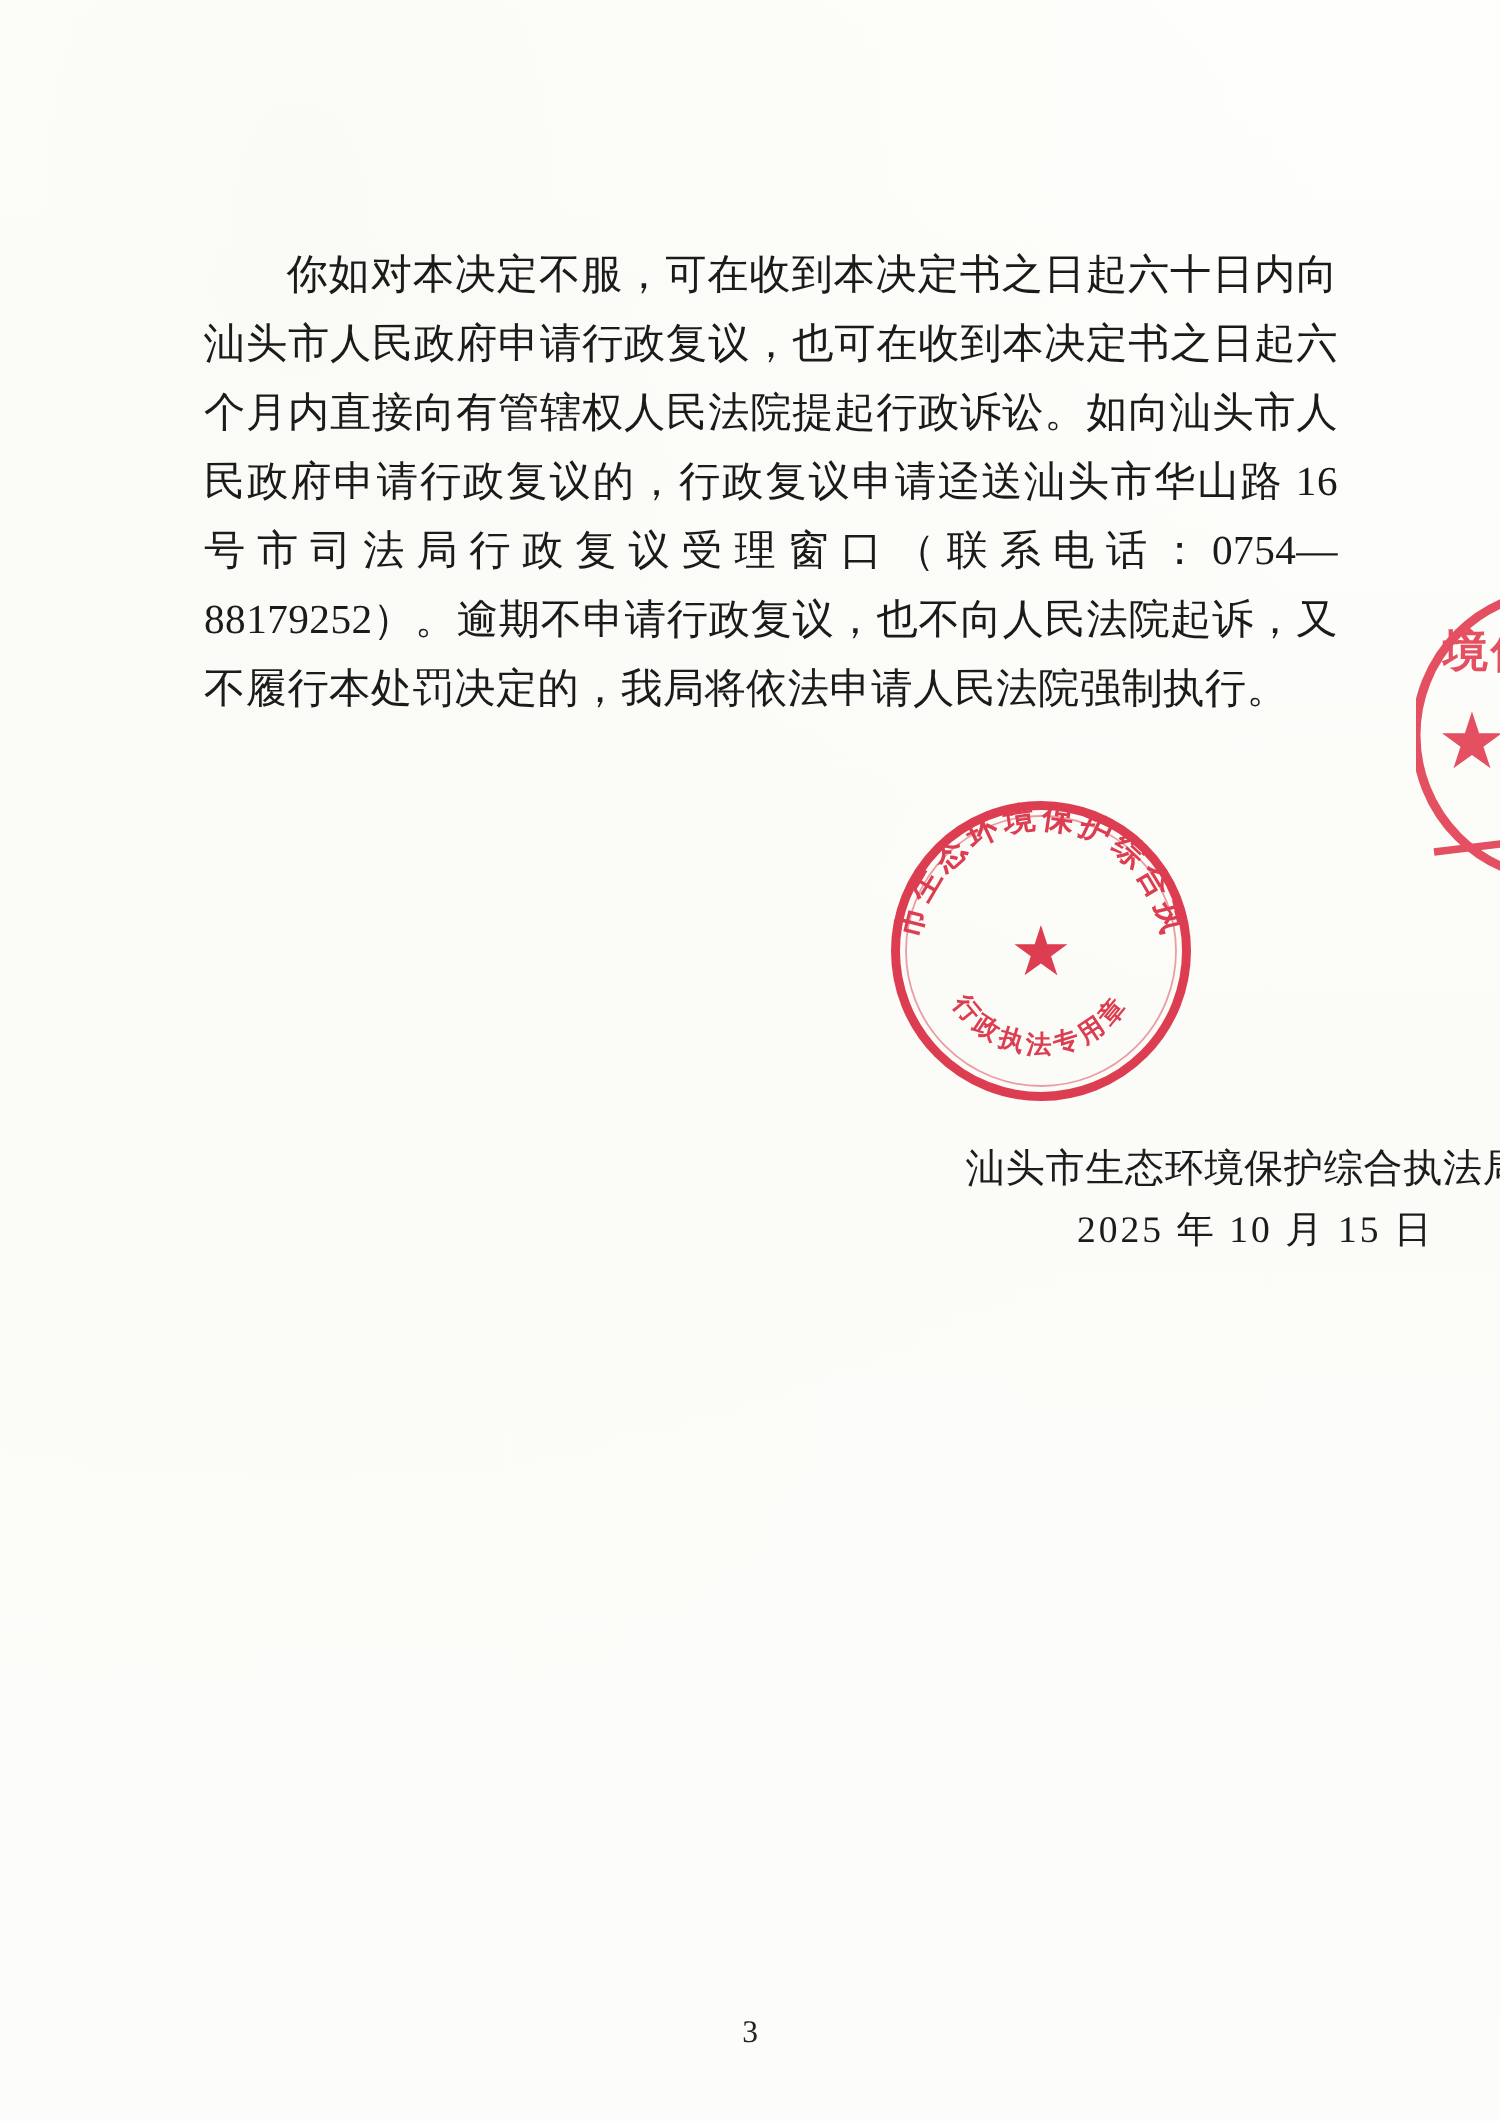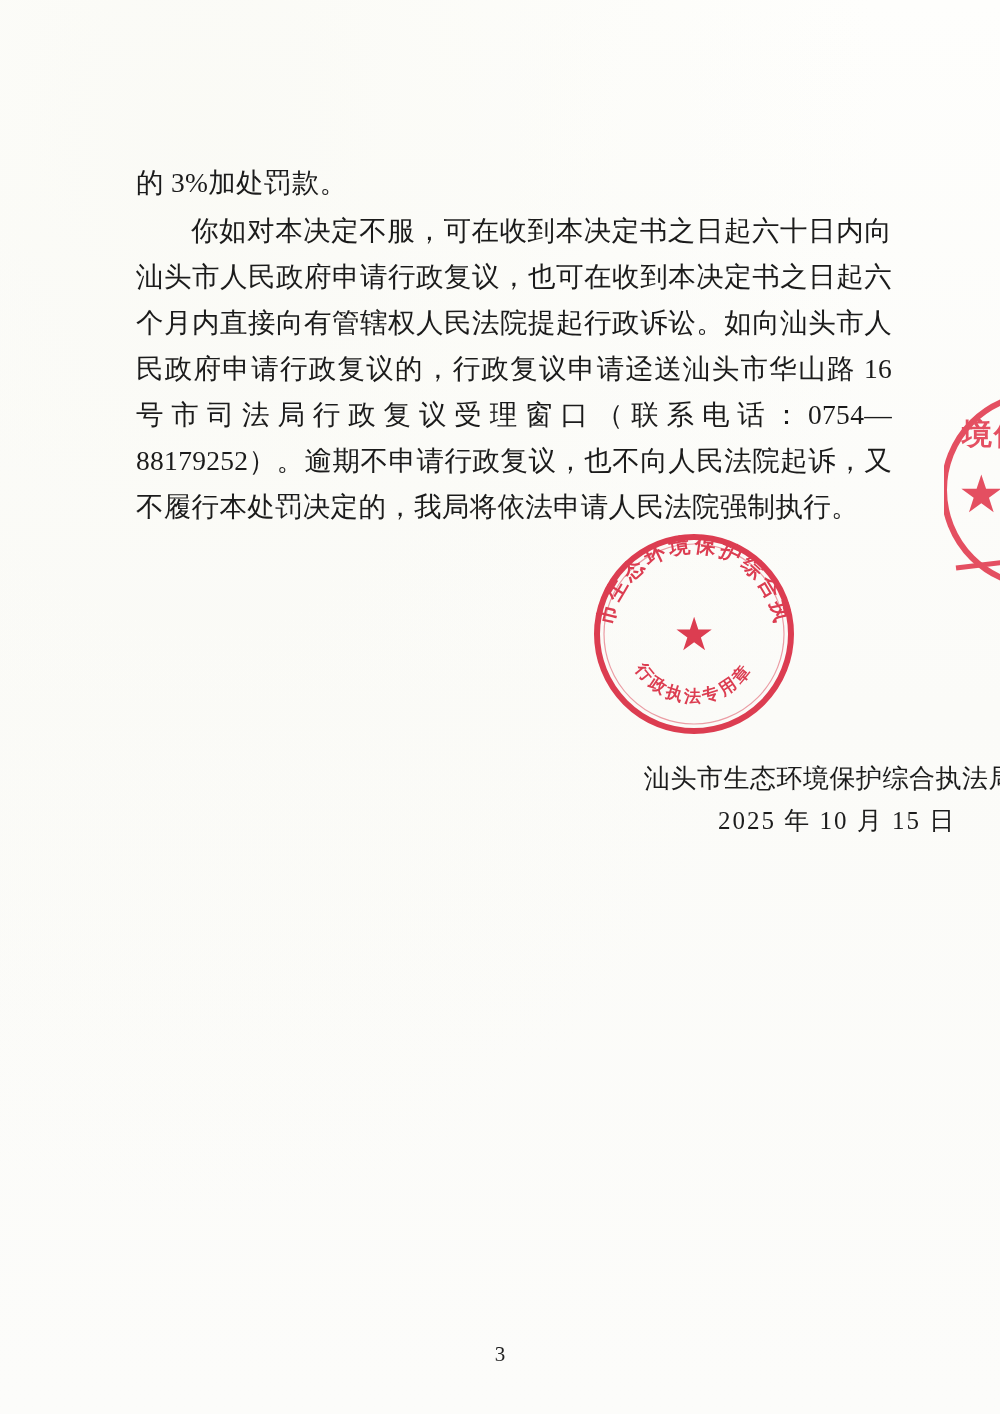--- a/index.html
+++ b/index.html
@@ -109,21 +109,20 @@
     font-size: 21px;
     color: #222;
   }
 </style>
 </head>
 <body>
 
 <div class="page">
 
   <div class="doc-body">
-    <p class="para first-line-continued">的 3%加处罚款。</p>
     <p class="para indent">你如对本决定不服，可在收到本决定书之日起六十日内向汕头市人民政府申请行政复议，也可在收到本决定书之日起六个月内直接向有管辖权人民法院提起行政诉讼。如向汕头市人民政府申请行政复议的，行政复议申请迳送汕头市华山路 16 号市司法局行政复议受理窗口（联系电话：0754—88179252）。逾期不申请行政复议，也不向人民法院起诉，又不履行本处罚决定的，我局将依法申请人民法院强制执行。</p>
 
     <div class="signature-block">
       <div class="sig-line">汕头市生态环境保护综合执法局</div>
       <div class="sig-line sig-date">2025 年 10 月 15 日</div>
     </div>
   </div>
 
   <div class="seal">
     <svg viewBox="0 0 212 212" xmlns="http://www.w3.org/2000/svg">

